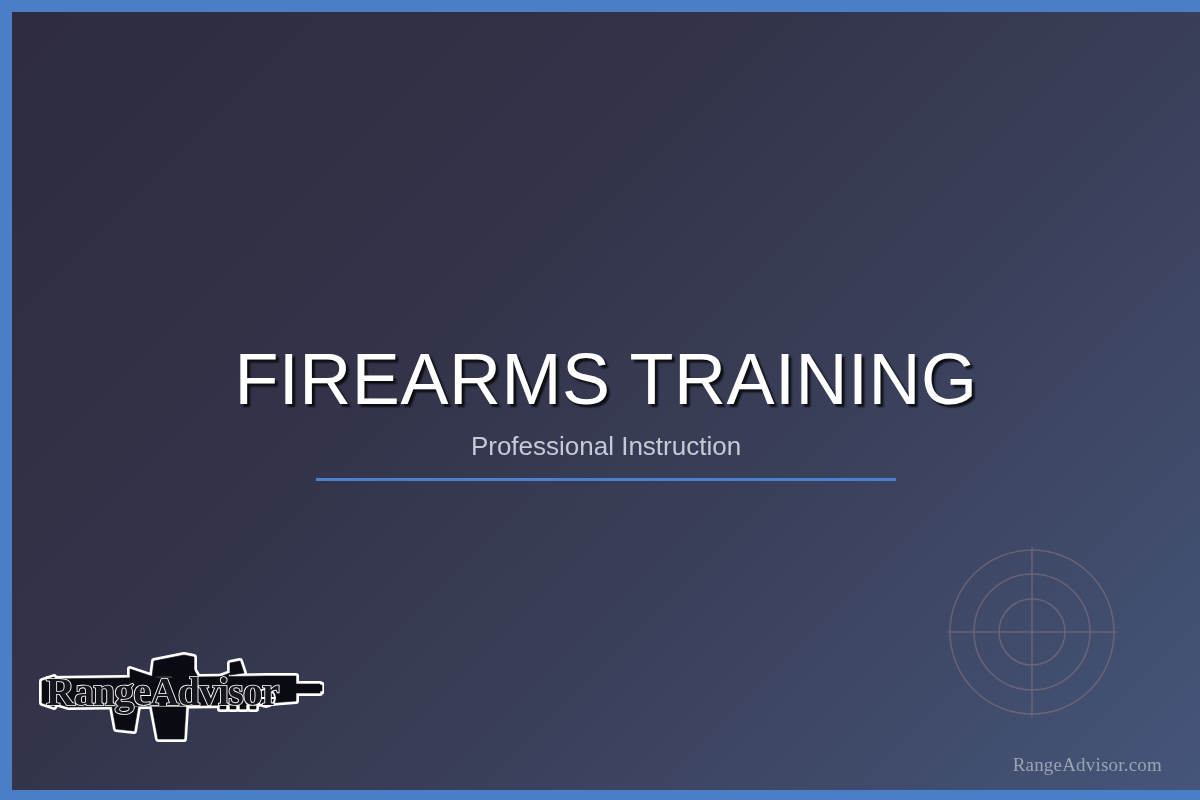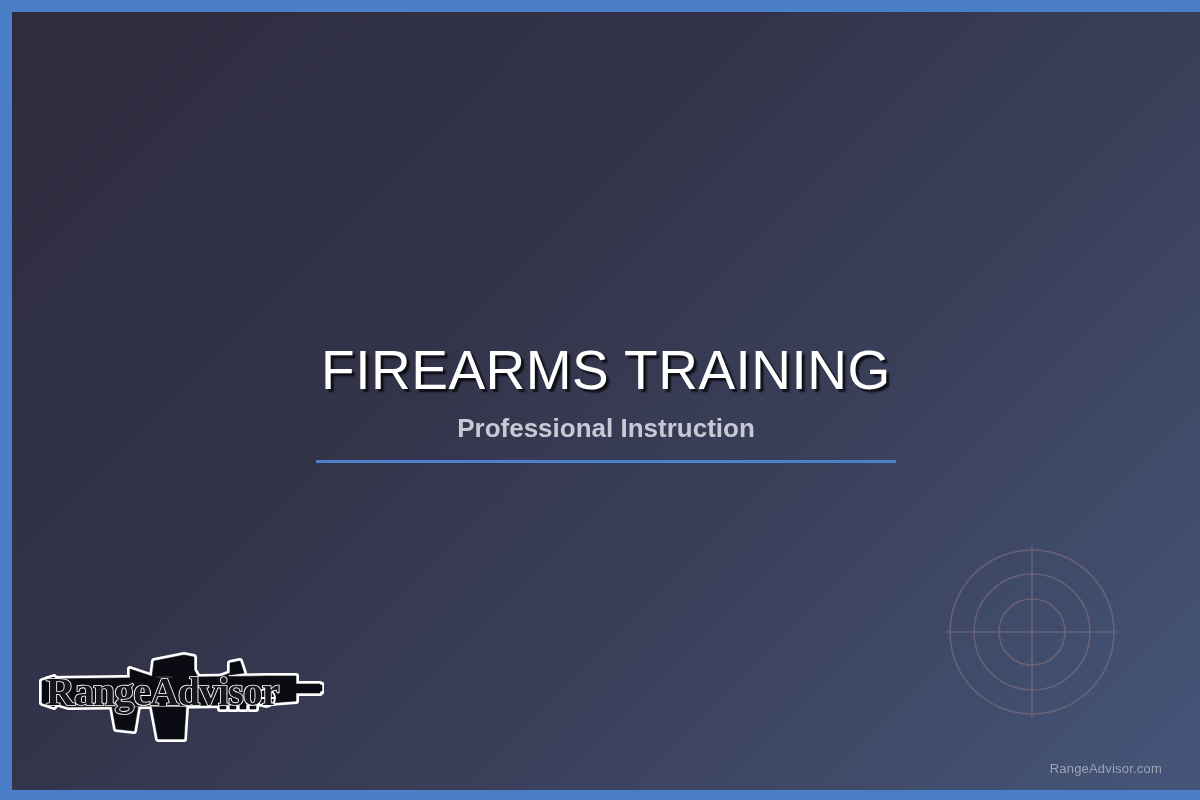--- a/index.html
+++ b/index.html
@@ -49,32 +49,32 @@
   .title-block {
     position: absolute;
     left: 0;
     right: 0;
     top: 330px;
     text-align: center;
   }
 
   .slide-title {
     margin: 0;
-    font-size: 55px;
+    font-size: 72px;
     font-weight: 400;
     letter-spacing: 0.5px;
     color: #ffffff;
     line-height: 1.05;
     text-shadow: 3px 3px 2px rgba(0,0,0,0.75);
   }
 
   .slide-subtitle {
     margin: 14px 0 0 0;
     font-size: 26px;
-    font-weight: 700;
+    font-weight: 400;
     color: #c5cad5;
     line-height: 1.1;
   }
 
   .accent-rule {
     width: 580px;
     height: 3px;
     margin: 18px auto 0 auto;
     background: #4a80cc;
     border: 0;
@@ -87,23 +87,24 @@
     top: 631px;
     width: 290px;
     height: 100px;
   }
 
   
   .footer-url {
     position: absolute;
     right: 38px;
     bottom: 14px;
-    font-size: 13px;
+    font-size: 19px;
     color: #9aa3b4;
     letter-spacing: 0.2px;
+    font-family: Liberation Serif, serif;
   }
 </style>
 </head>
 <body>
 
 <div class="slide">
   <div class="canvas">
 
     <div class="crosshair">
       <svg width="200" height="200" viewBox="0 0 200 200" aria-hidden="true">

